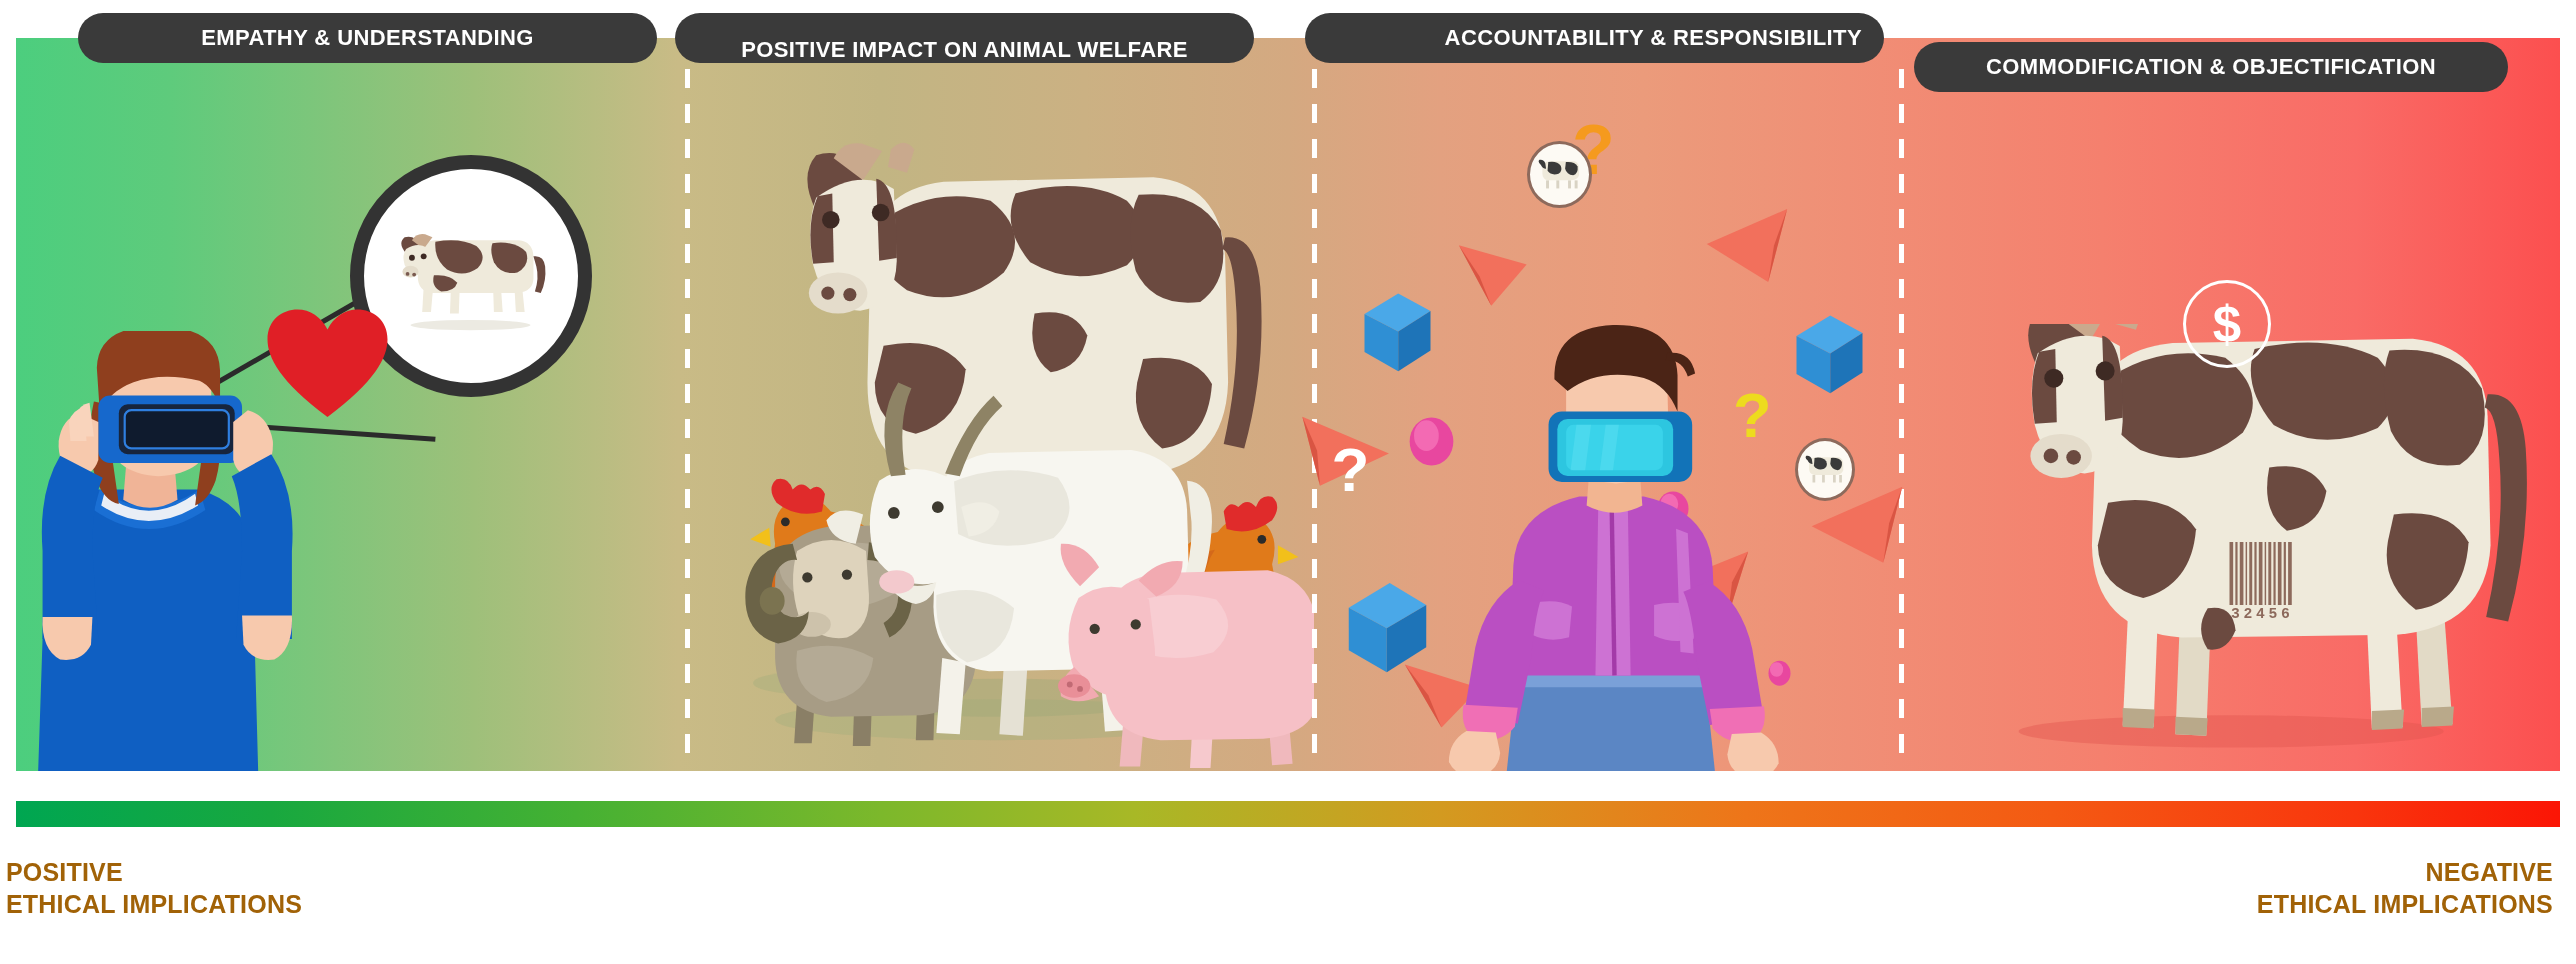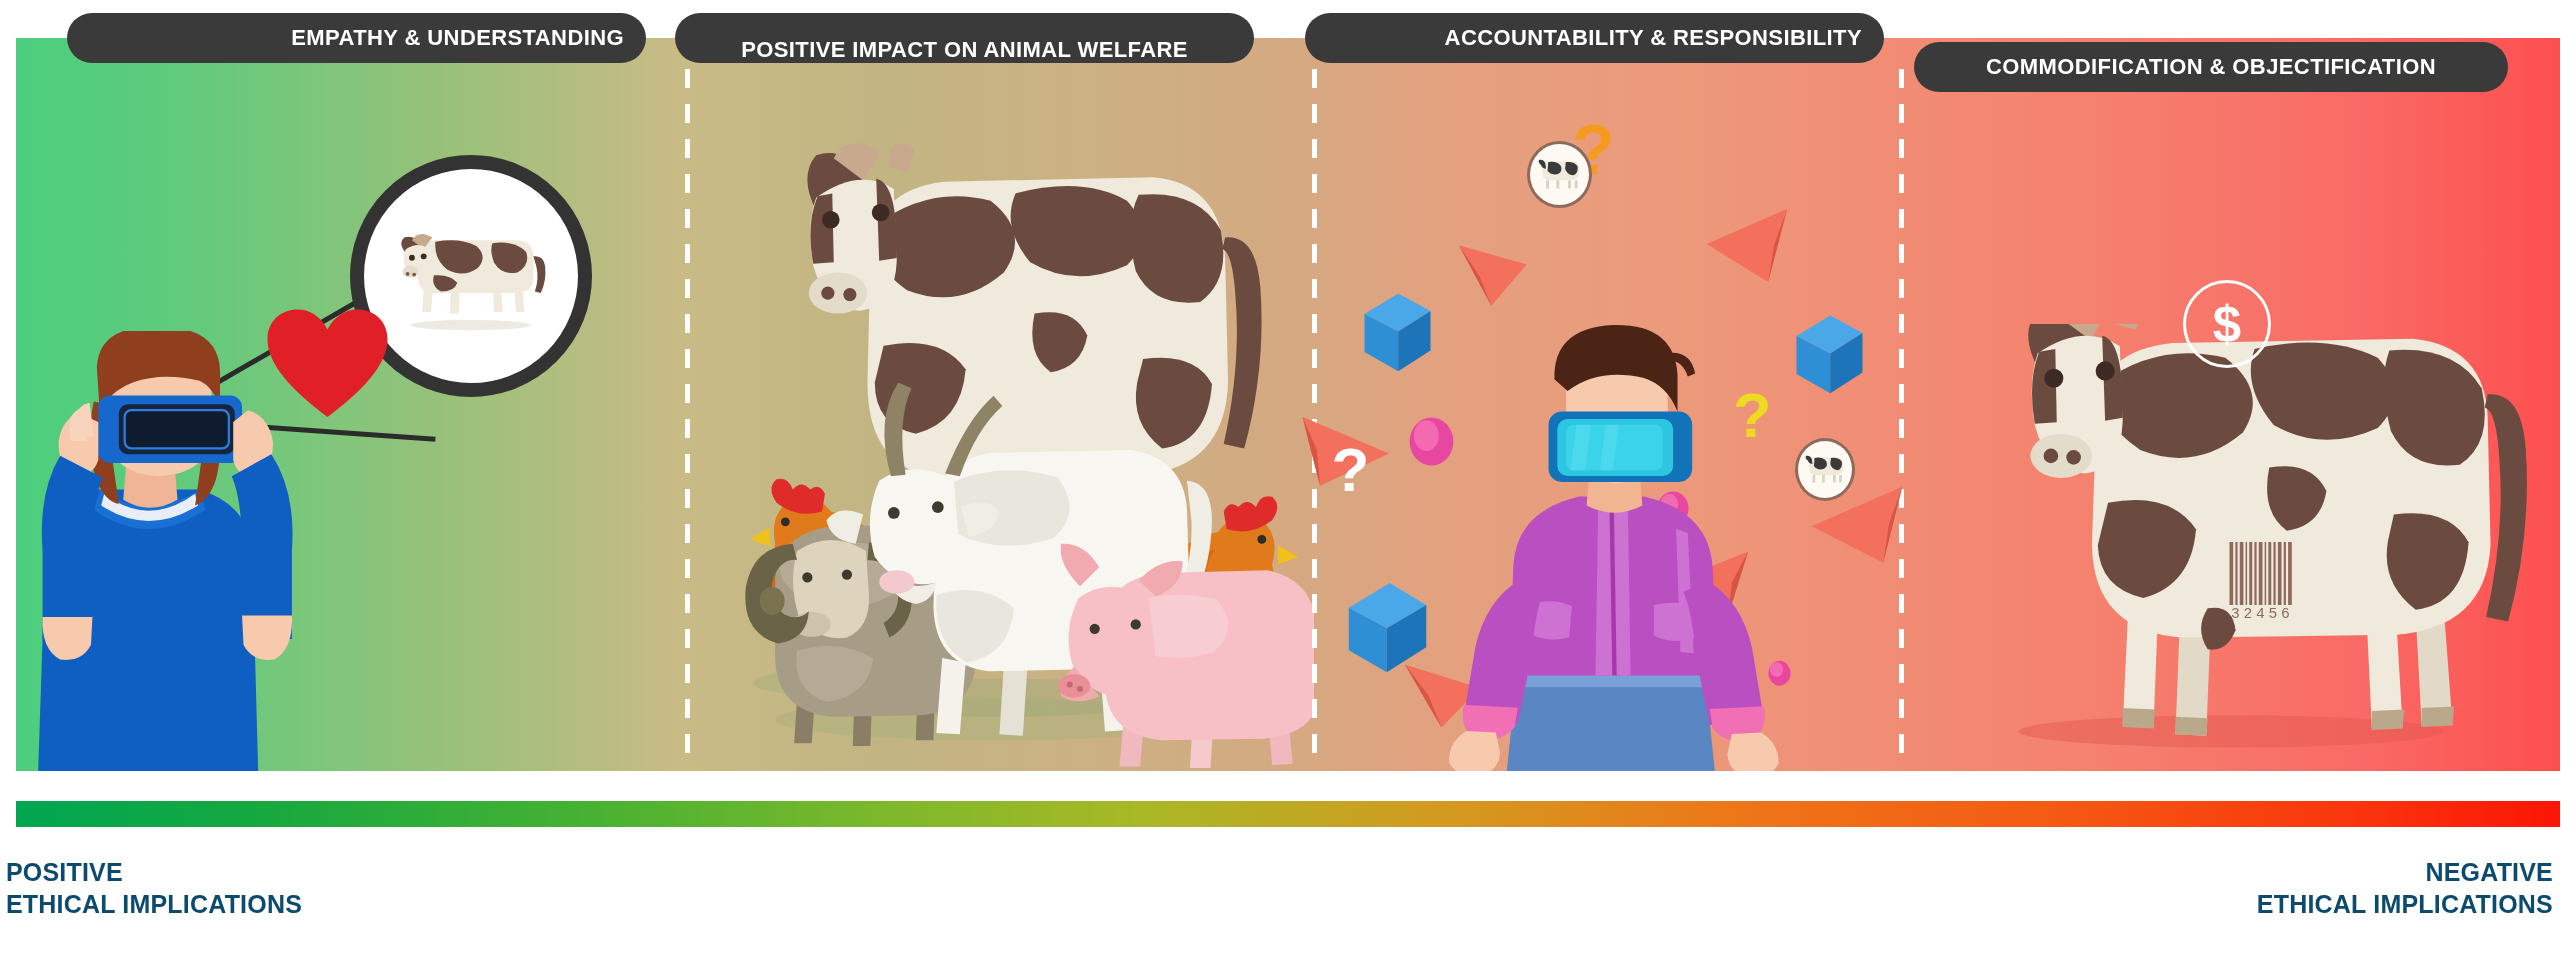--- a/index.html
+++ b/index.html
@@ -102,37 +102,37 @@
     width:88px; height:88px; border-radius:50%;
     border:3.7px solid #ffffff; z-index:11;
     display:flex; align-items:center; justify-content:center;
   }
   .dollar-circle span { color:#fff; font-size:51px; font-weight:bold; line-height:1; }
   .p4-cow { position:absolute; left:22px; top:286px; z-index:10; }
   .barcode { position:absolute; left:327px; top:504px; z-index:12; }
   .barcode-num {
     position:absolute; left:330px; top:568px; z-index:12;
     font-family:"Liberation Mono", monospace; font-size:14.7px;
-    color:#8d6a5c; letter-spacing:3.7px;
+    color:#8d6a5c; letter-spacing:3.7px;font-weight:bold;
   }
 
   
   #spectrum {
     position:absolute; left:16px; top:801px;
     width:2544px; height:26.4px;
     background:linear-gradient(90deg,
       #00a651 0%, #18a83f 10%, #45b133 22%, #7cb82b 34%,
       #a8b826 44%, #d39a20 56%, #ee7519 68%, #f45a13 80%,
       #f9350d 92%, #fb1505 100%);
   }
 
   
   .foot {
     position:absolute; top:856px;
-    font-size:25px; font-weight:bold; color:#0c4a6e;
+    font-size:25px; font-weight:bold; color:#a16207;
     line-height:1.28; letter-spacing:0.2px;
   }
   #foot-left  { left:5.9px;  text-align:left; }
   #foot-right { right:23px; text-align:right; }
 </style>
 </head>
 <body>
 
 <div id="banner">
 
@@ -534,21 +534,21 @@
     </svg>
     <div class="barcode-num">32456</div>
 
   </div>
 
   <div class="divider" id="d1"></div>
   <div class="divider" id="d2"></div>
   <div class="divider" id="d3"></div>
 </div>
 
-<div class="pill" id="pill1" style="top:13.2px; left:67px;justify-content:flex-end;">
+<div class="pill" id="pill1" style="top:13.2px; left:78px;">
   <span>EMPATHY &amp; UNDERSTANDING</span>
 </div>
 <div class="pill" id="pill2" style="top:13.2px; left:675px;">
   <span>POSITIVE IMPACT ON ANIMAL WELFARE</span>
 </div>
 <div class="pill" id="pill3" style="top:13.2px; left:1305px;justify-content:flex-end;">
   <span>ACCOUNTABILITY &amp; RESPONSIBILITY</span>
 </div>
 <div class="pill" id="pill4" style="top:13.2px; left:1914px;">
   <span>COMMODIFICATION &amp; OBJECTIFICATION</span>

